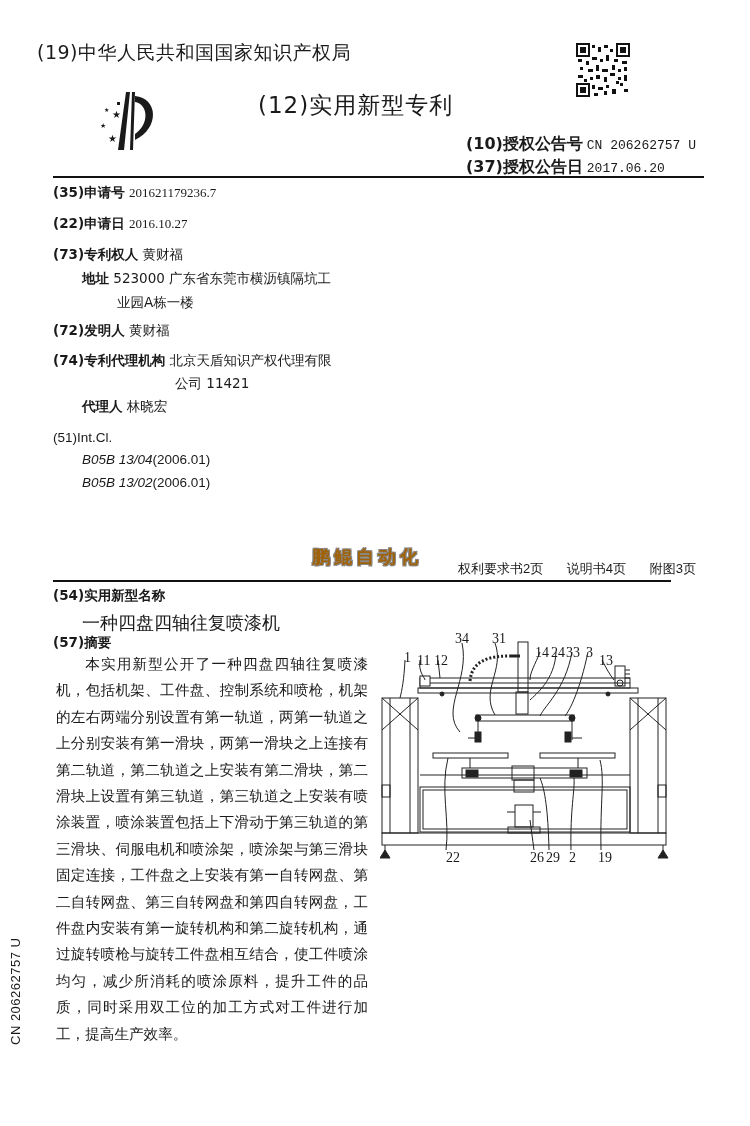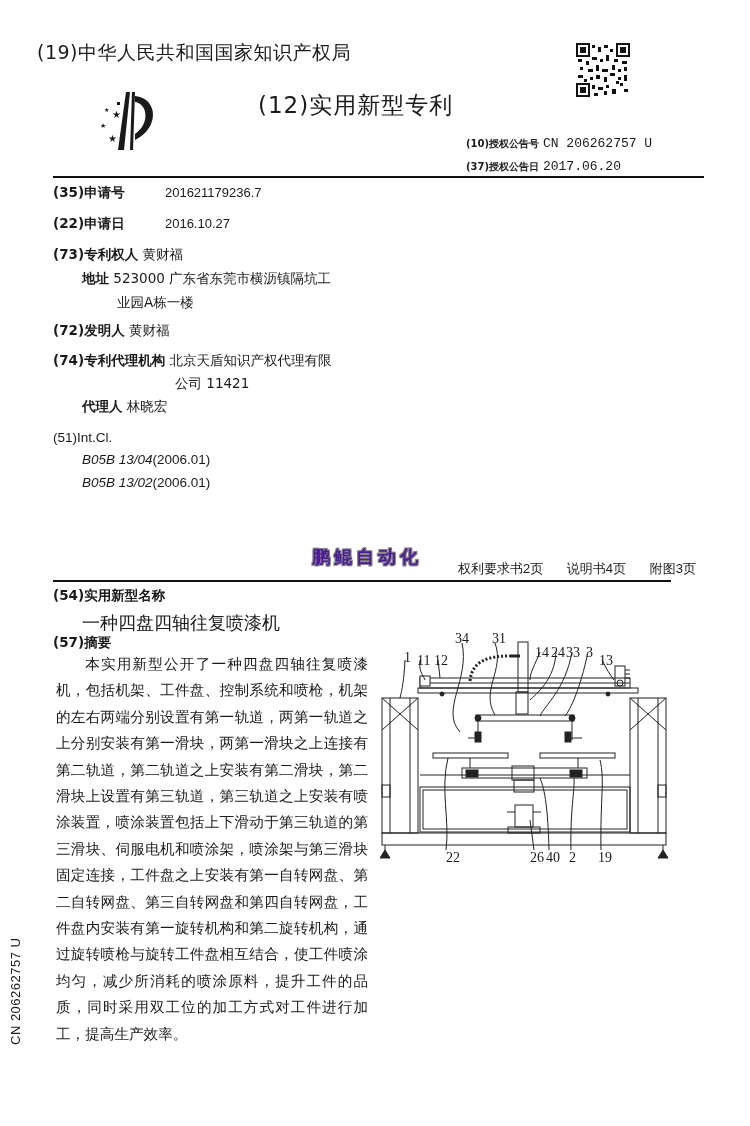--- a/index.html
+++ b/index.html
@@ -2,30 +2,30 @@
 <html><head>
 <meta charset="utf-8">
 <style>
   html, body { margin: 0; padding: 0; background: #ffffff; }
   body { width: 750px; height: 1126px; position: relative; overflow: hidden;
          font-family: "DejaVu Sans", sans-serif; color: #1a1a1a; }
   .abs { position: absolute; }
   .office { left: 37px; top: 40px; font-size: 19px; letter-spacing: 0.5px; }
   .doc-type { left: 258px; top: 90px; font-size: 23px; letter-spacing: 1px; }
   .pub { font-size: 14px; font-family: "Liberation Sans", sans-serif; }
-  .pub .k { font-family: "DejaVu Sans", sans-serif; font-weight: bold; font-size: 10px; }
+  .pub .k { font-family: "DejaVu Sans", sans-serif; font-weight: bold; font-size: 16px; }
   .pub .v { font-family: "Liberation Mono", monospace; font-size: 13px; }
   .rule { background: #111; height: 2px; }
   .field { font-size: 13.5px; white-space: nowrap; }
   .field .k { font-weight: bold; }
-  .field .v { font-family: Liberation Sans, sans-serif; font-size: 13px; margin-left: 36px; }
+  .field .v { font-family: Liberation Serif, serif; font-size: 13px; }
   .field .vz { font-size: 13.5px; }
   .ipc { font-family: "Liberation Sans", sans-serif; font-size: 13.5px; }
   .ipc i { font-style: italic; }
-  .watermark { left: 312px; top: 545px; font-size: 18px; font-weight: bold; color: #4c1d95;
+  .watermark { left: 312px; top: 545px; font-size: 18px; font-weight: bold; color: #a16207;
                letter-spacing: 4px;
                text-shadow: -1px -1px 0 #888, 1px -1px 0 #888, -1px 1px 0 #888, 1px 1px 0 #888; }
   .pages { left: 420px; top: 560px; font-family: Liberation Sans, sans-serif; font-size: 13px; word-spacing: 6px; margin-left: 38px; }
   .pages span { margin-right: 14px; }
   .abstract { left: 56px; top: 651px; width: 312px; font-family: "DejaVu Serif", serif;
               font-size: 14.6px; line-height: 26.4px; text-align: justify; text-indent: 2em; }
   .side-id { left: 8px; top: 1045px; transform: rotate(-90deg); transform-origin: left top;
              font-family: "Liberation Sans", sans-serif; font-size: 13px; white-space: nowrap; letter-spacing: 0.5px; }
   .fig-label { font-family: "Liberation Serif", serif; font-size: 14px; position: absolute; }
 </style>
@@ -260,17 +260,17 @@
 <span class="fig-label" style="left:434px;top:653px;">12</span>
 <span class="fig-label" style="left:455px;top:631px;">34</span>
 <span class="fig-label" style="left:492px;top:631px;">31</span>
 <span class="fig-label" style="left:535px;top:645px;">14</span>
 <span class="fig-label" style="left:551px;top:645px;">24</span>
 <span class="fig-label" style="left:566px;top:645px;">33</span>
 <span class="fig-label" style="left:586px;top:645px;">3</span>
 <span class="fig-label" style="left:599px;top:653px;text-align:right;">13</span>
 <span class="fig-label" style="left:446px;top:850px;">22</span>
 <span class="fig-label" style="left:530px;top:850px;">26</span>
-<span class="fig-label" style="left:546px;top:850px;">40</span>
+<span class="fig-label" style="left:546px;top:850px;">29</span>
 <span class="fig-label" style="left:569px;top:850px;">2</span>
 <span class="fig-label" style="left:598px;top:850px;">19</span>
 
 <div class="abs side-id">CN 206262757 U</div>
 
 </body></html>

